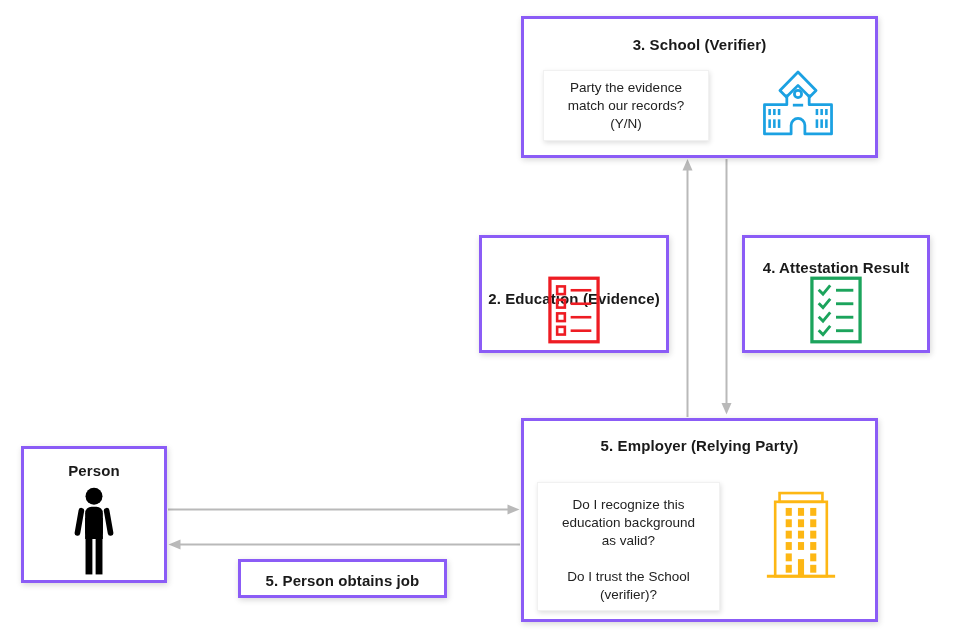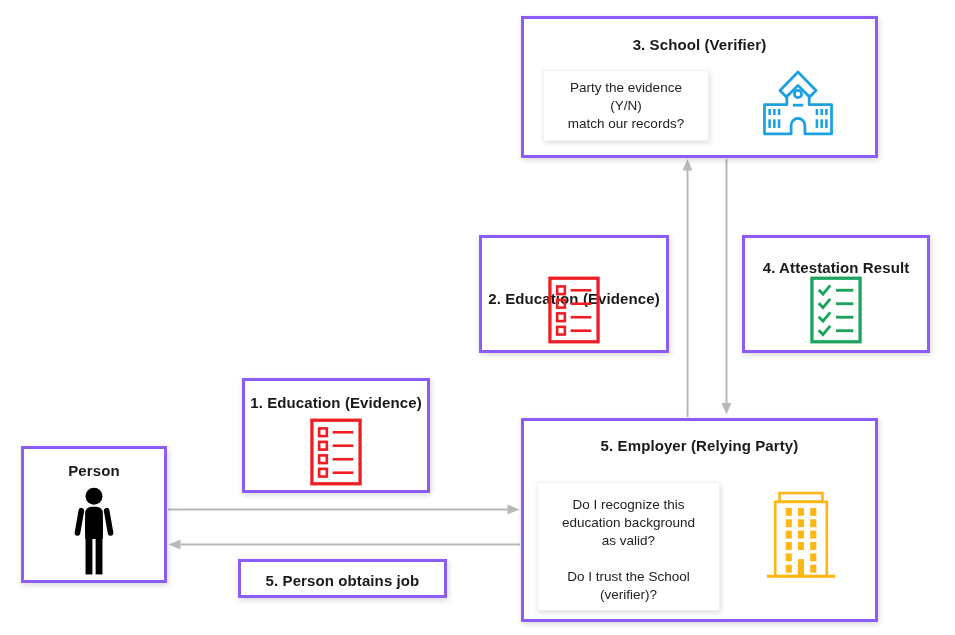--- a/index.html
+++ b/index.html
@@ -45,22 +45,22 @@
       <polygon points="726.5,414.5 721.5,403 731.5,403"></polygon>
       <polygon points="519.5,509.5 507.5,504.5 507.5,514.5"></polygon>
       <polygon points="168.5,544.5 180.5,539.5 180.5,549.5"></polygon>
     </g>
   </svg>
 
   <div class="box" style="left:521px;top:16px;width:357px;height:142px;">
     <div class="box-title" style="top:17px;">3. School (Verifier)</div>
     <div class="note" style="left:19px;top:51px;width:166px;height:71px;padding-top:8px;">
       <div class="ln">Party the evidence</div>
+      <div class="ln">match our records?</div>
       <div class="ln">(Y/N)</div>
-      <div class="ln">match our records?</div>
     </div>
     <svg class="icon" style="left:231px;top:46px;" width="86" height="76" viewBox="0 0 100 88">
       <g fill="none" stroke-width="3.2" stroke-linejoin="round" stroke="#1ba1e2">
         <path d="M36.5 37 L29 29.5 L50 8 L71 29.5 L63.5 37 L50 23.5 Z"></path>
         <path d="M37 34 V46 H11 V80 H42 V70 A8 8 0 0 1 58 70 V80 H89 V46 H63 V34"></path>
         <circle cx="50" cy="33.5" r="4.2"></circle>
         <line x1="44" y1="46.5" x2="56" y2="46.5"></line>
         <g stroke-width="3">
           <line x1="17" y1="51" x2="17" y2="58"></line>
             <line x1="22.5" y1="51" x2="22.5" y2="58"></line>
@@ -110,38 +110,20 @@
             <line x1="27" y1="28.5" x2="45" y2="28.5"></line>
           <polyline points="9,42 13.5,46.5 21,37.5"></polyline>
             <line x1="27" y1="42.5" x2="45" y2="42.5"></line>
           <polyline points="9,56 13.5,60.5 21,51.5"></polyline>
             <line x1="27" y1="56.5" x2="45" y2="56.5"></line>
         </g>
       </g>
     </svg>
   </div>
 
-  <div class="box" style="left:242px;top:378px;width:188px;height:115px;">
-    <div class="box-title" style="top:13px;">1. Education (Evidence)</div>
-    <svg class="icon centered" style="top:36px;" width="52" height="70" viewBox="0 0 54 70">
-      <g fill="none" stroke="#ee1c23">
-        <rect x="2" y="2" width="50" height="66" stroke-width="3.4"></rect>
-        <g stroke-width="2.7">
-          <rect x="9.5" y="10.5" width="8" height="8"></rect>
-            <line x1="23.5" y1="14.5" x2="45" y2="14.5"></line>
-          <rect x="9.5" y="24.5" width="8" height="8"></rect>
-            <line x1="23.5" y1="28.5" x2="45" y2="28.5"></line>
-          <rect x="9.5" y="38.5" width="8" height="8"></rect>
-            <line x1="23.5" y1="42.5" x2="45" y2="42.5"></line>
-          <rect x="9.5" y="52.5" width="8" height="8"></rect>
-            <line x1="23.5" y1="56.5" x2="45" y2="56.5"></line>
-        </g>
-      </g>
-    </svg>
-  </div>
 
   <div class="box" style="left:21px;top:446px;width:146px;height:137px;">
     <div class="box-title" style="top:13px;">Person</div>
     <svg class="icon centered" style="top:36px;" width="50" height="95" viewBox="0 0 62 112">
       <g stroke="none" fill="#000000">
         <circle cx="31" cy="11" r="10.5"></circle>
         <rect x="20" y="24" width="22" height="40" rx="8"></rect>
         <rect x="20" y="38" width="22" height="26"></rect>
         <rect x="12" y="25.5" width="7" height="35" rx="3.5" transform="rotate(10 15.5 28)"></rect>
         <rect x="43" y="25.5" width="7" height="35" rx="3.5" transform="rotate(-10 46.5 28)"></rect>

